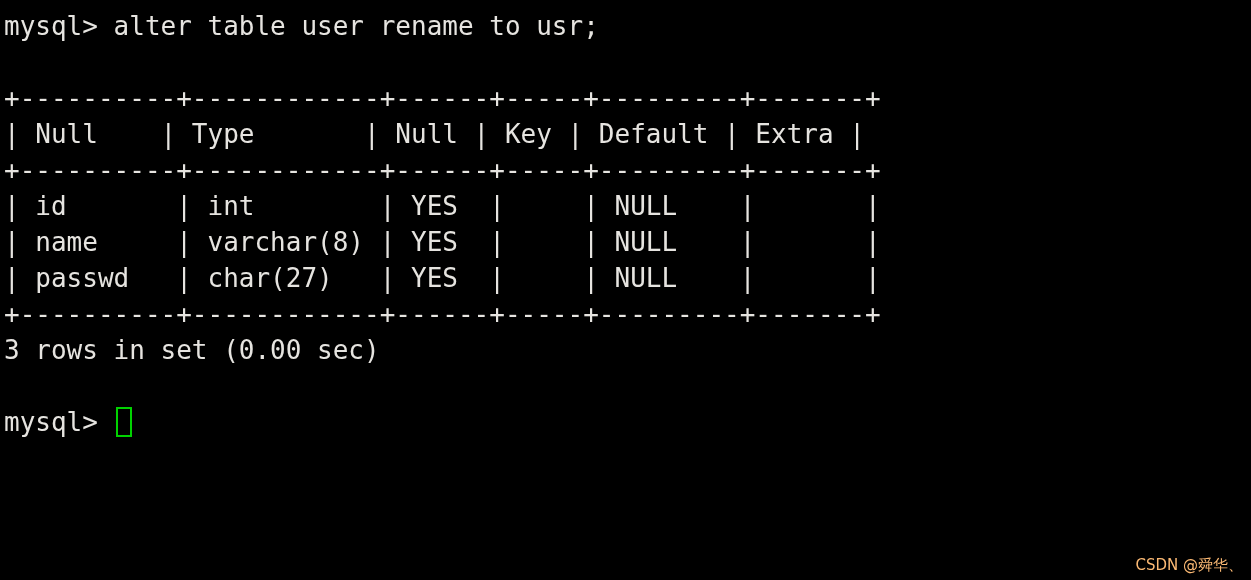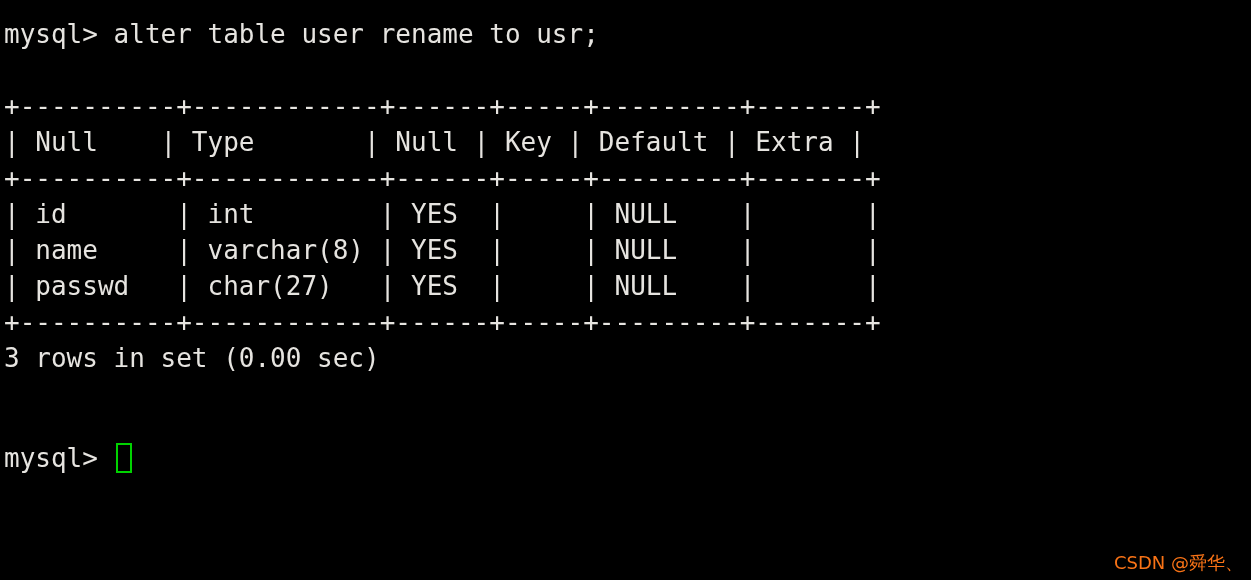--- a/index.html
+++ b/index.html
@@ -12,54 +12,53 @@
     height: 580px;
     overflow: hidden;
     font-family: "DejaVu Sans Mono", "Liberation Mono", monospace;
   }
   #terminal {
     position: relative;
     width: 1251px;
     height: 580px;
     background: #000000;
     box-sizing: border-box;
-    padding: 16px 0 0 4px;
+    padding: 8px 0 0 4px;
   }
   .line {
     height: 36px;
     line-height: 36px;
     font-size: 26px;
     letter-spacing: 0px;
     color: #e6e4e0;
     white-space: pre;
     font-family: "DejaVu Sans Mono", "Liberation Mono", monospace;
   }
   .line.blank {
     color: transparent;
   }
   .prompt-line {
     position: relative;
-    margin-top: 28px;
   }
   #cursor {
     display: inline-block;
     width: 16px;
     height: 30px;
     border: 2px solid #00d200;
     box-sizing: border-box;
     vertical-align: -6px;
     margin-left: 2px;
   }
   #watermark {
     position: absolute;
     right: 8px;
     bottom: 5px;
     font-family: "DejaVu Sans", "Liberation Sans", sans-serif;
-    font-size: 18px;
-    color: #f97316;
+    font-size: 15px;
+    color: #fdba74;
     white-space: pre;
   }
 </style>
 </head>
 <body>
 
 <div id="terminal">
 
   <div class="line">mysql&gt; alter table user rename to usr;</div>
   <div class="line blank"></div>

